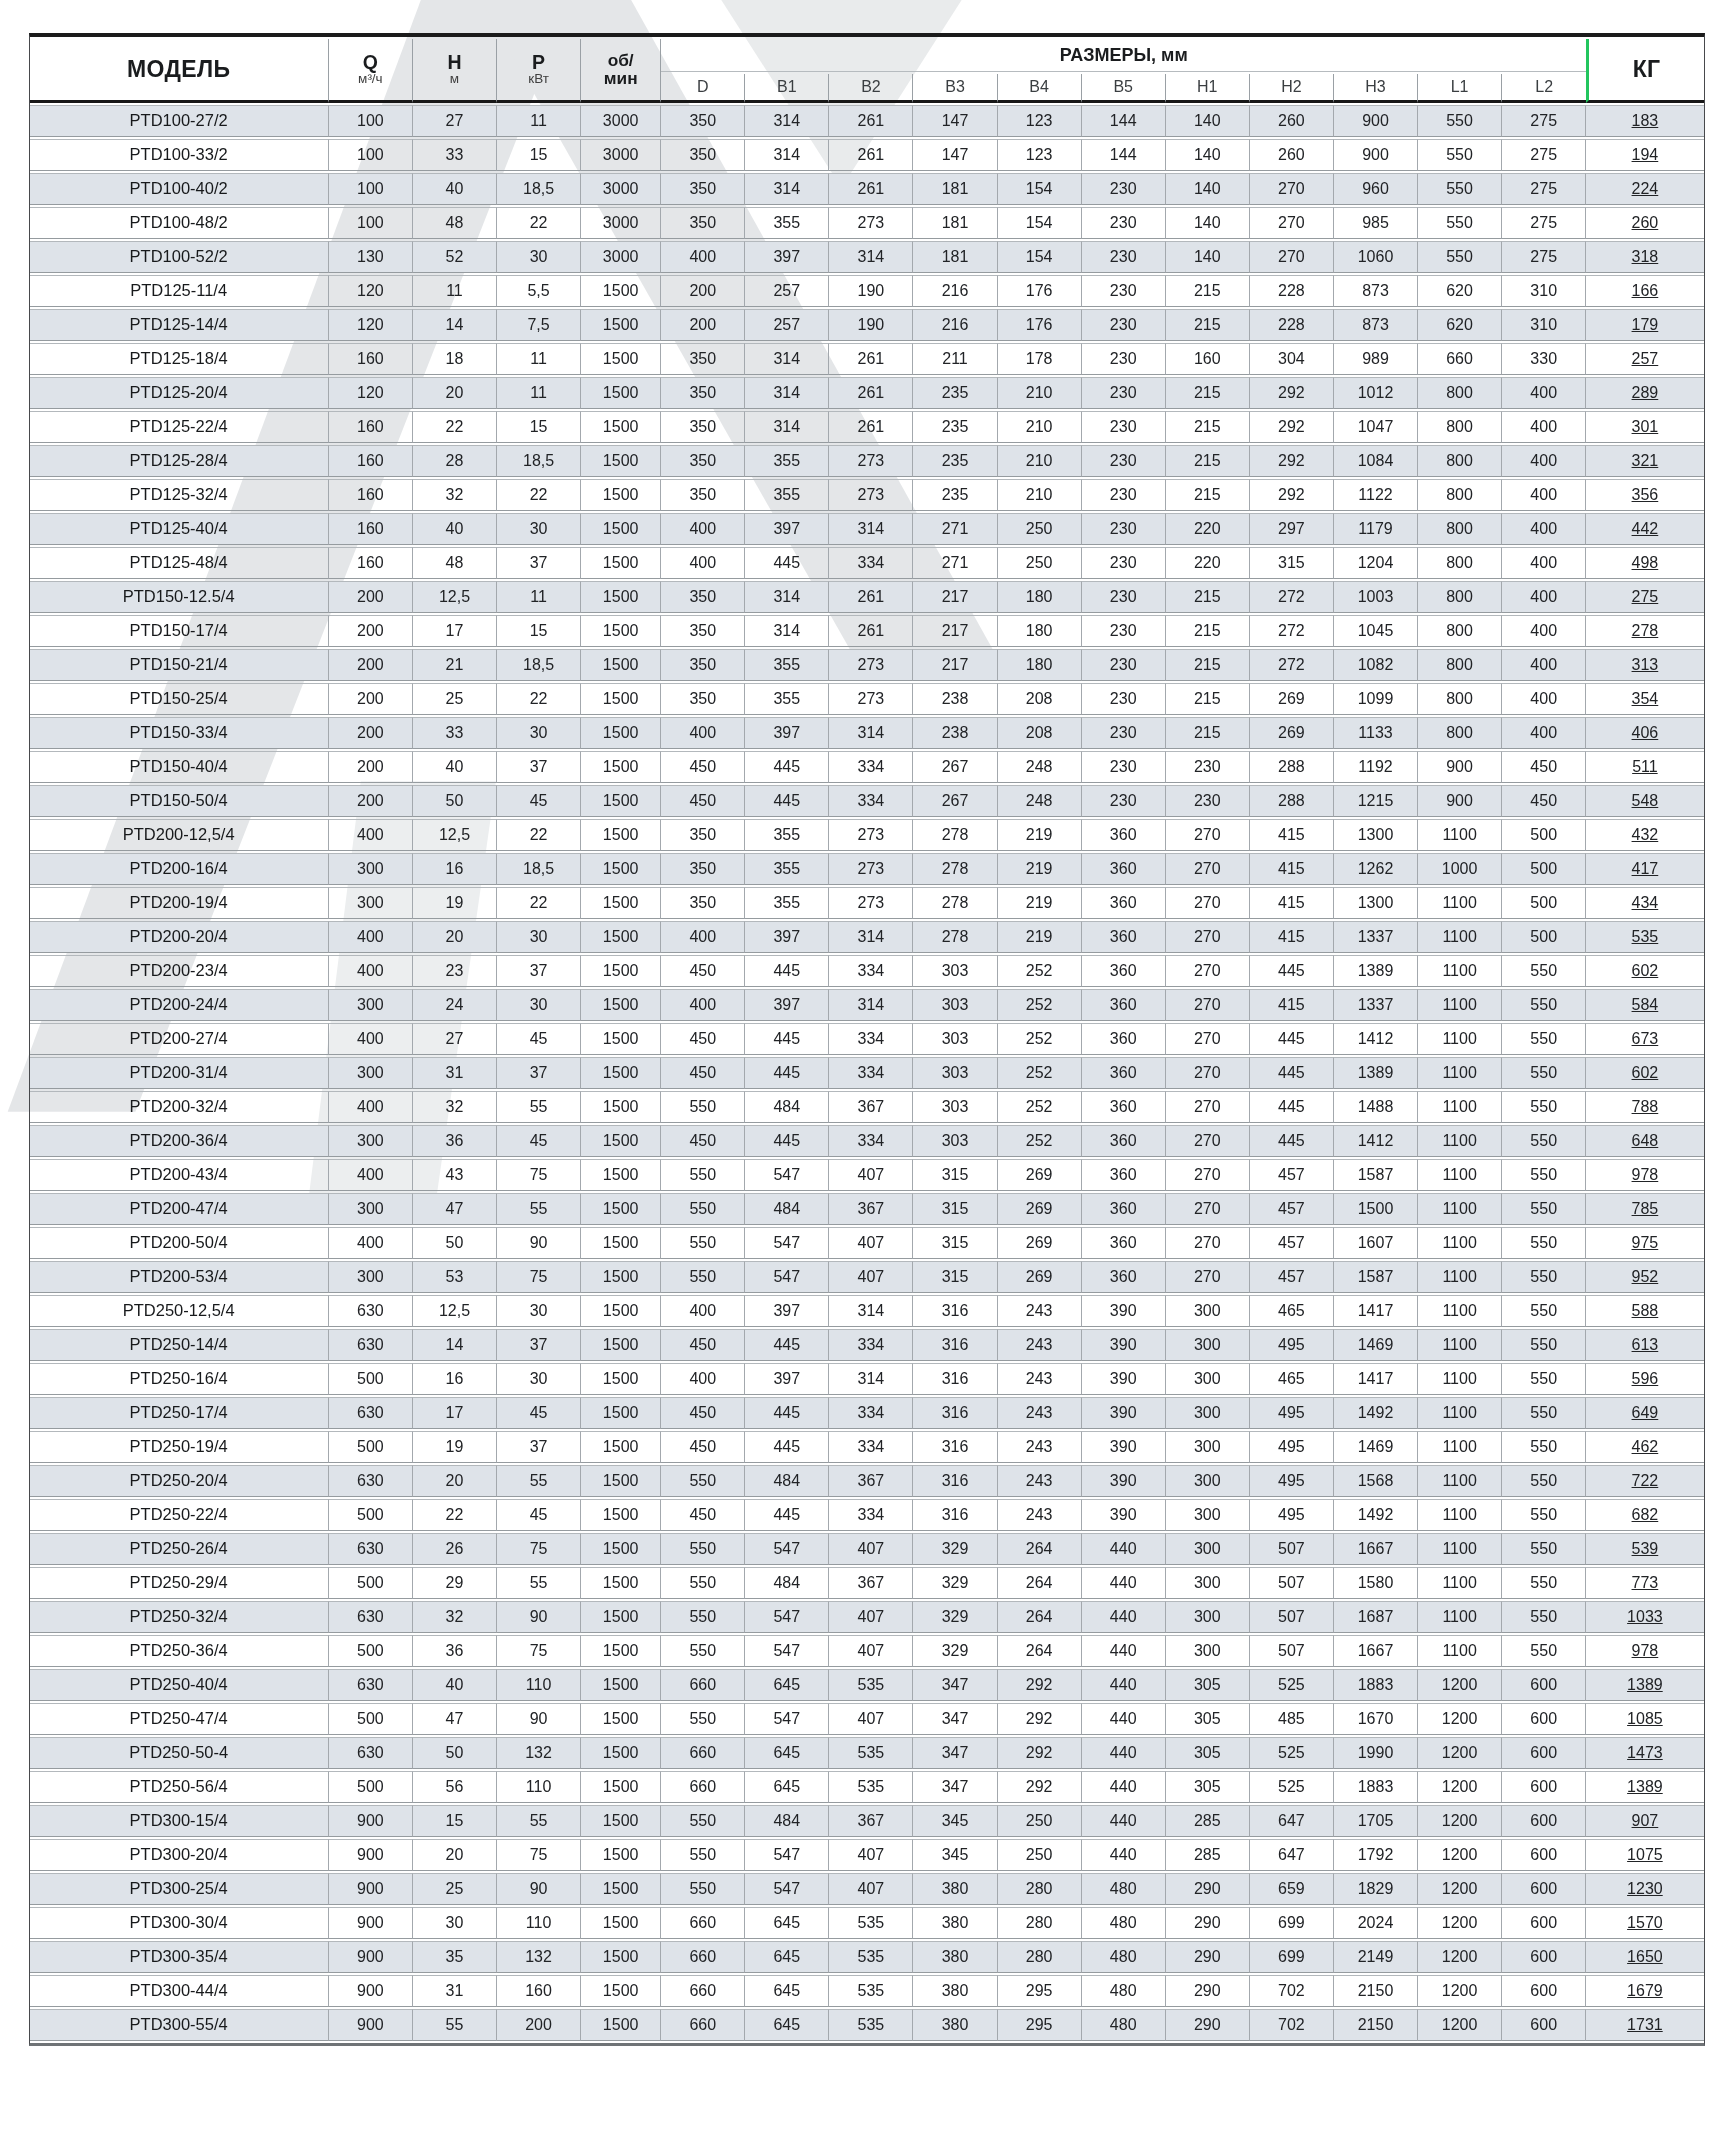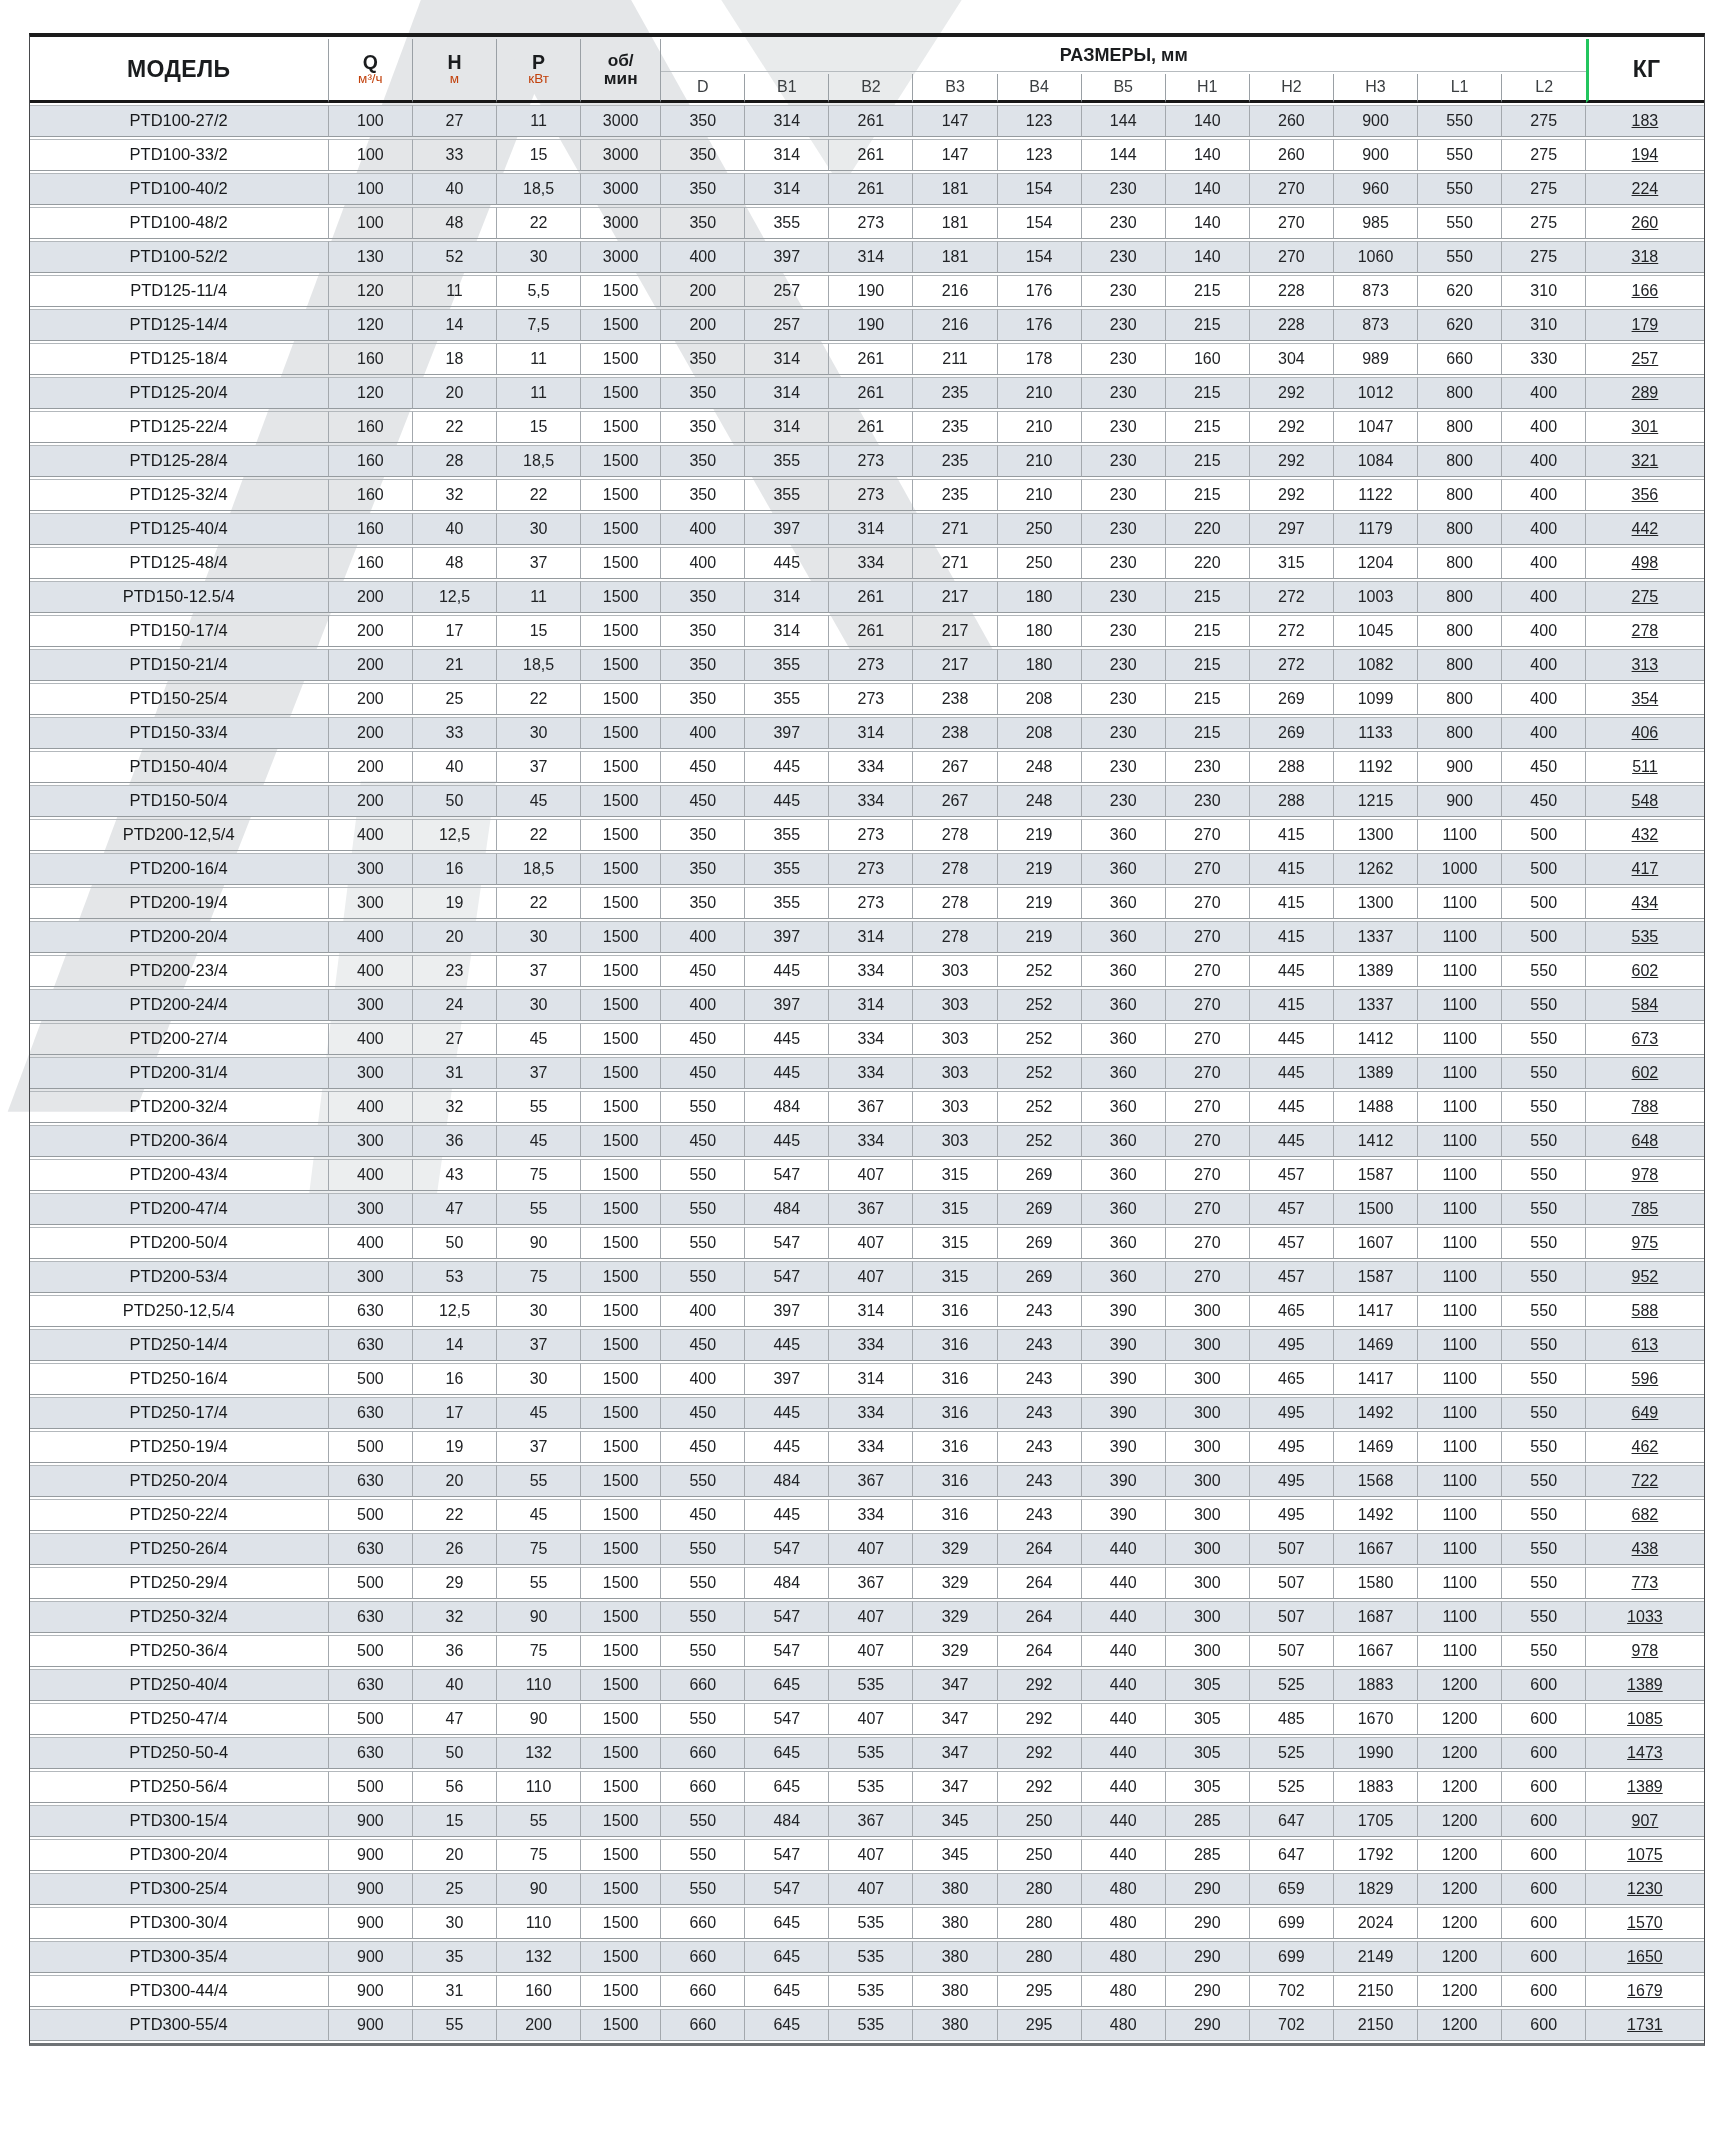--- a/index.html
+++ b/index.html
@@ -41,21 +41,21 @@
     text-align: center;
     font-weight: bold;
     color: #1a1c1e;
     border-right: 0.8px solid #9aa0a5;
   }
   thead tr.h1row th { height: 33px; }
   thead tr.h2row th { height: 28.5px; }
   th.span2 { border-bottom: 3.8px solid #171717; }
   th.model-h { font-size: 23px; letter-spacing: 0.4px; }
   th .hletter { font-size: 19.5px; font-weight: bold; line-height: 1.05; }
-  th .hunit { font-size: 13.5px; font-weight: normal; color: #c2410c; line-height: 1.1; }
+  th .hunit { font-size: 13.5px; font-weight: normal; color: #404040; line-height: 1.1; }
   th .hrpm { font-size: 17.3px; font-weight: bold; line-height: 1.08; }
   th.sizes-h {
     font-size: 18px;
     border-bottom: 1.5px solid #b6bbbf;
     border-right: none;
   }
   th.kg-h { font-size: 23px; border-left: 3px solid #22c55e; border-right: none; }
   tr.h2row th {
     font-size: 16px; font-weight: normal; color: #3a3e41;
     border-bottom: 3.8px solid #171717;
@@ -955,21 +955,21 @@
             <td>547</td>
             <td>407</td>
             <td>329</td>
             <td>264</td>
             <td>440</td>
             <td>300</td>
             <td>507</td>
             <td>1667</td>
             <td>1100</td>
             <td>550</td>
-            <td>438</td>
+            <td>539</td>
           </tr>
           <tr class="plain">
             <td class="model">PTD250-29/4</td>
             <td>500</td>
             <td>29</td>
             <td>55</td>
             <td>1500</td>
             <td>550</td>
             <td>484</td>
             <td>367</td>

